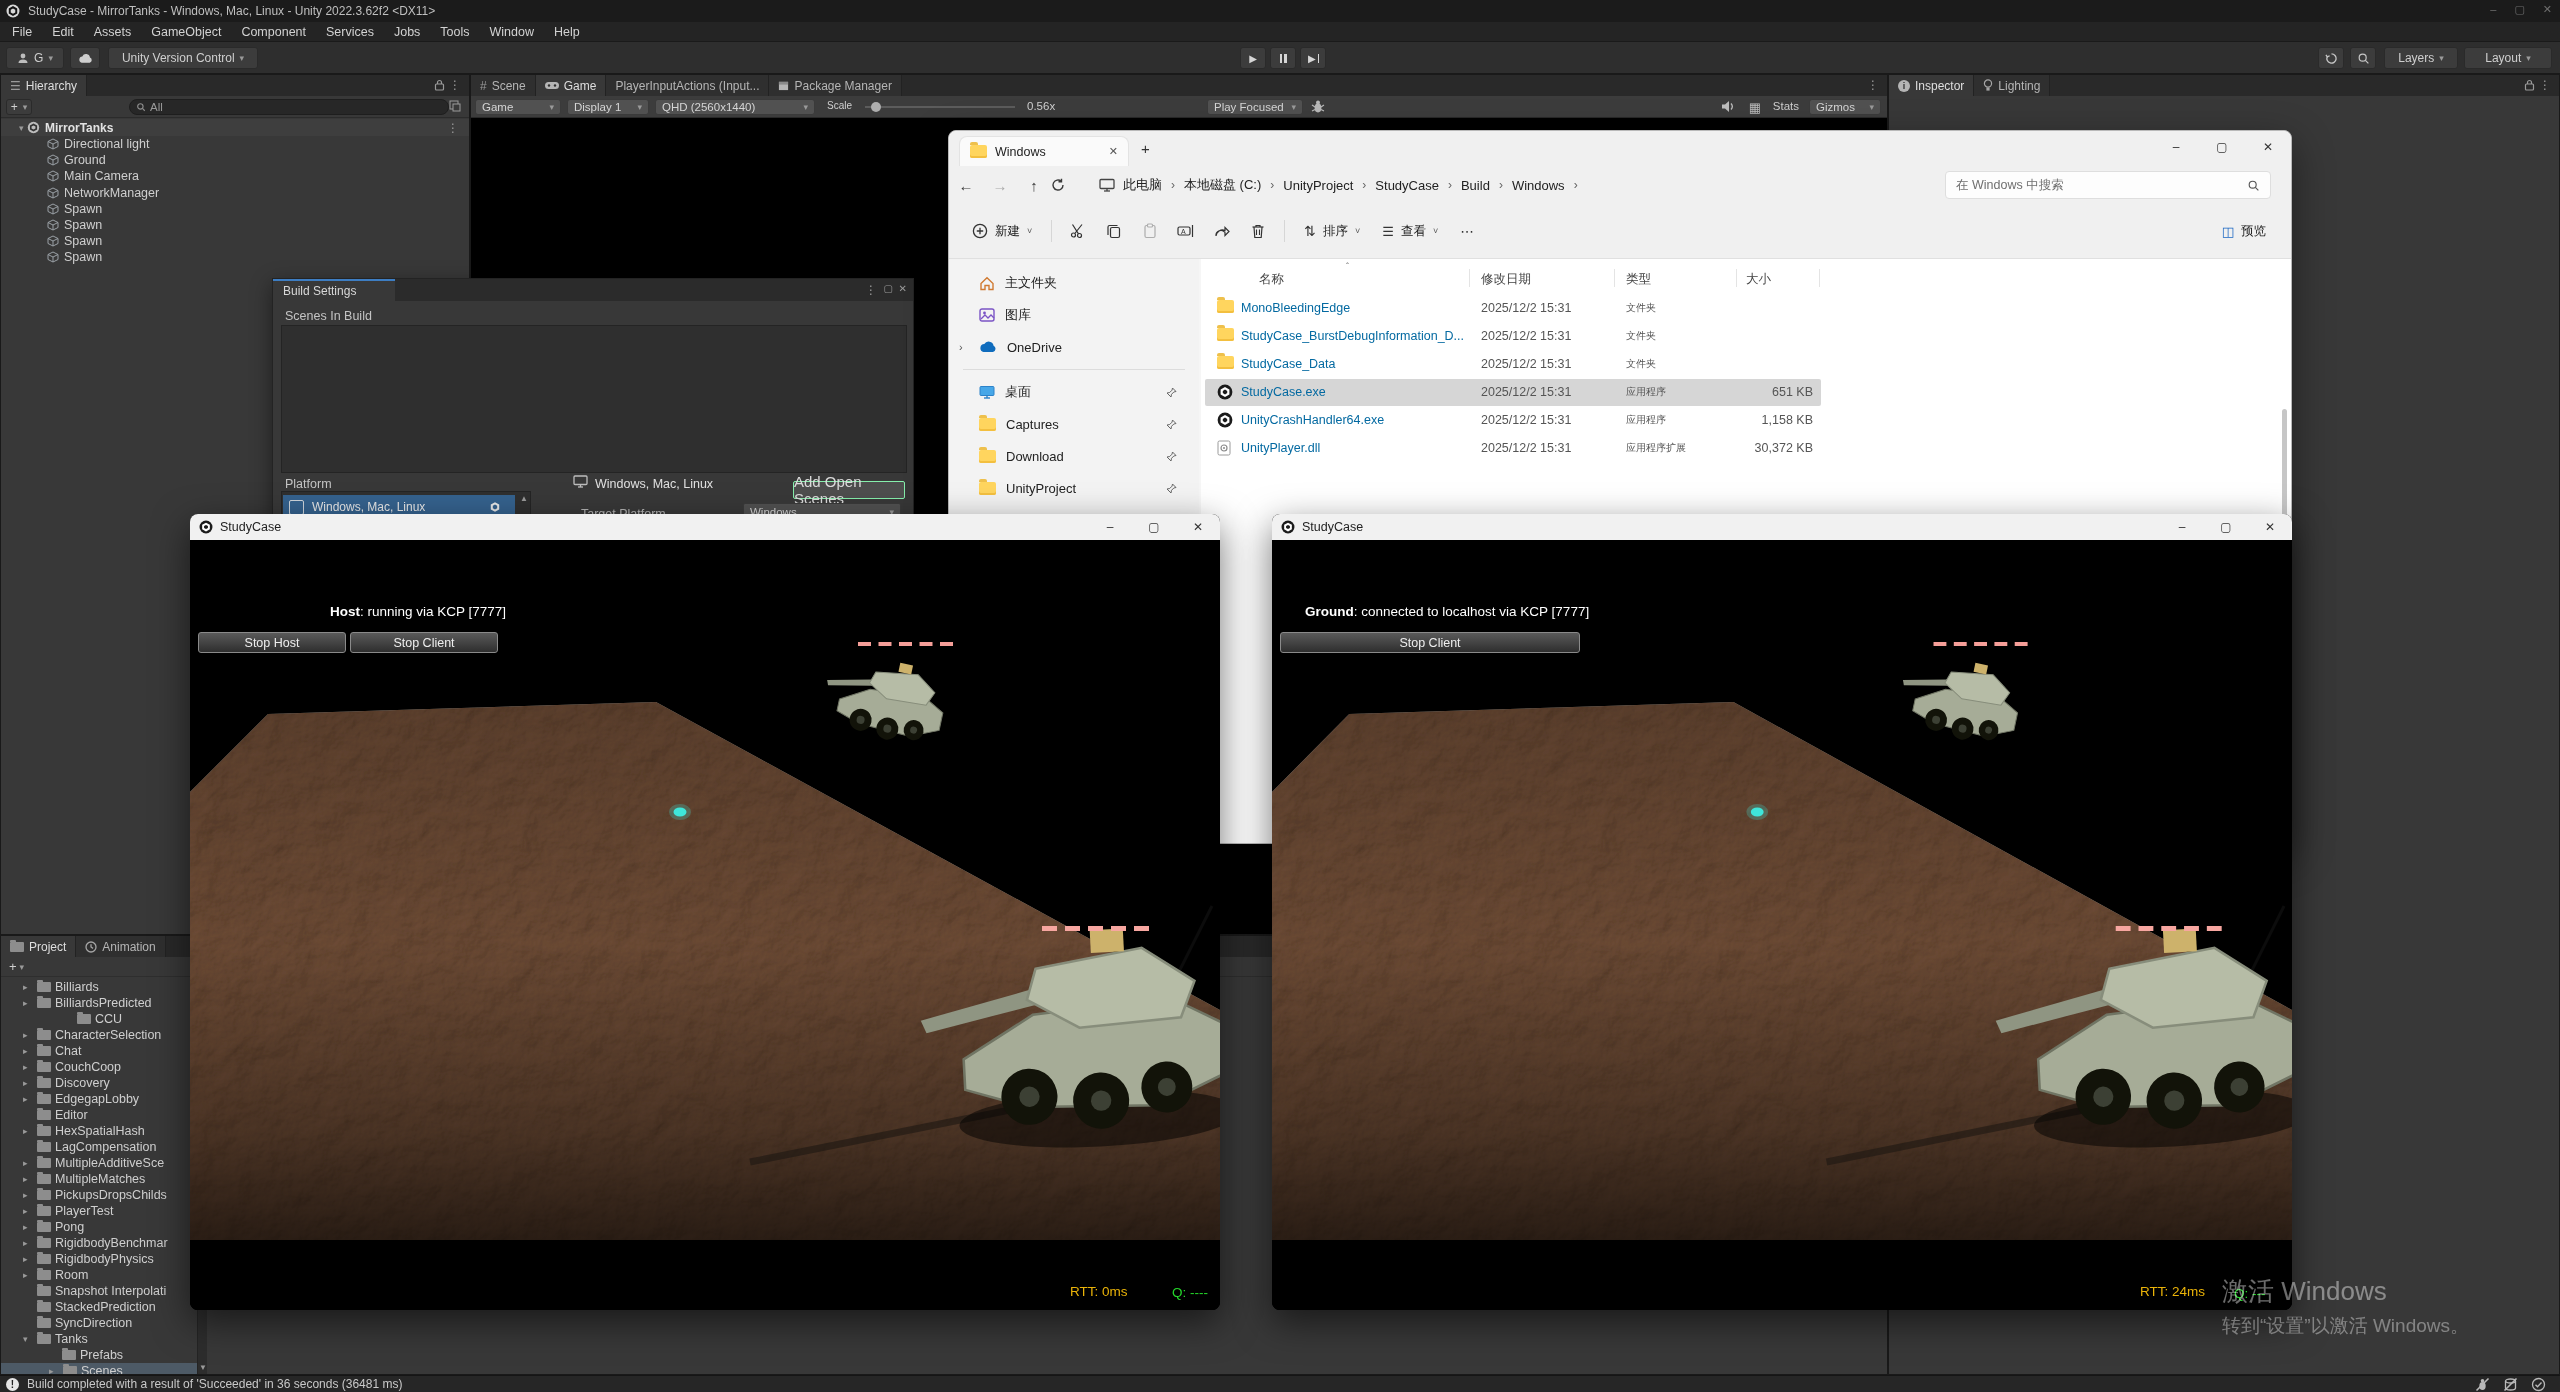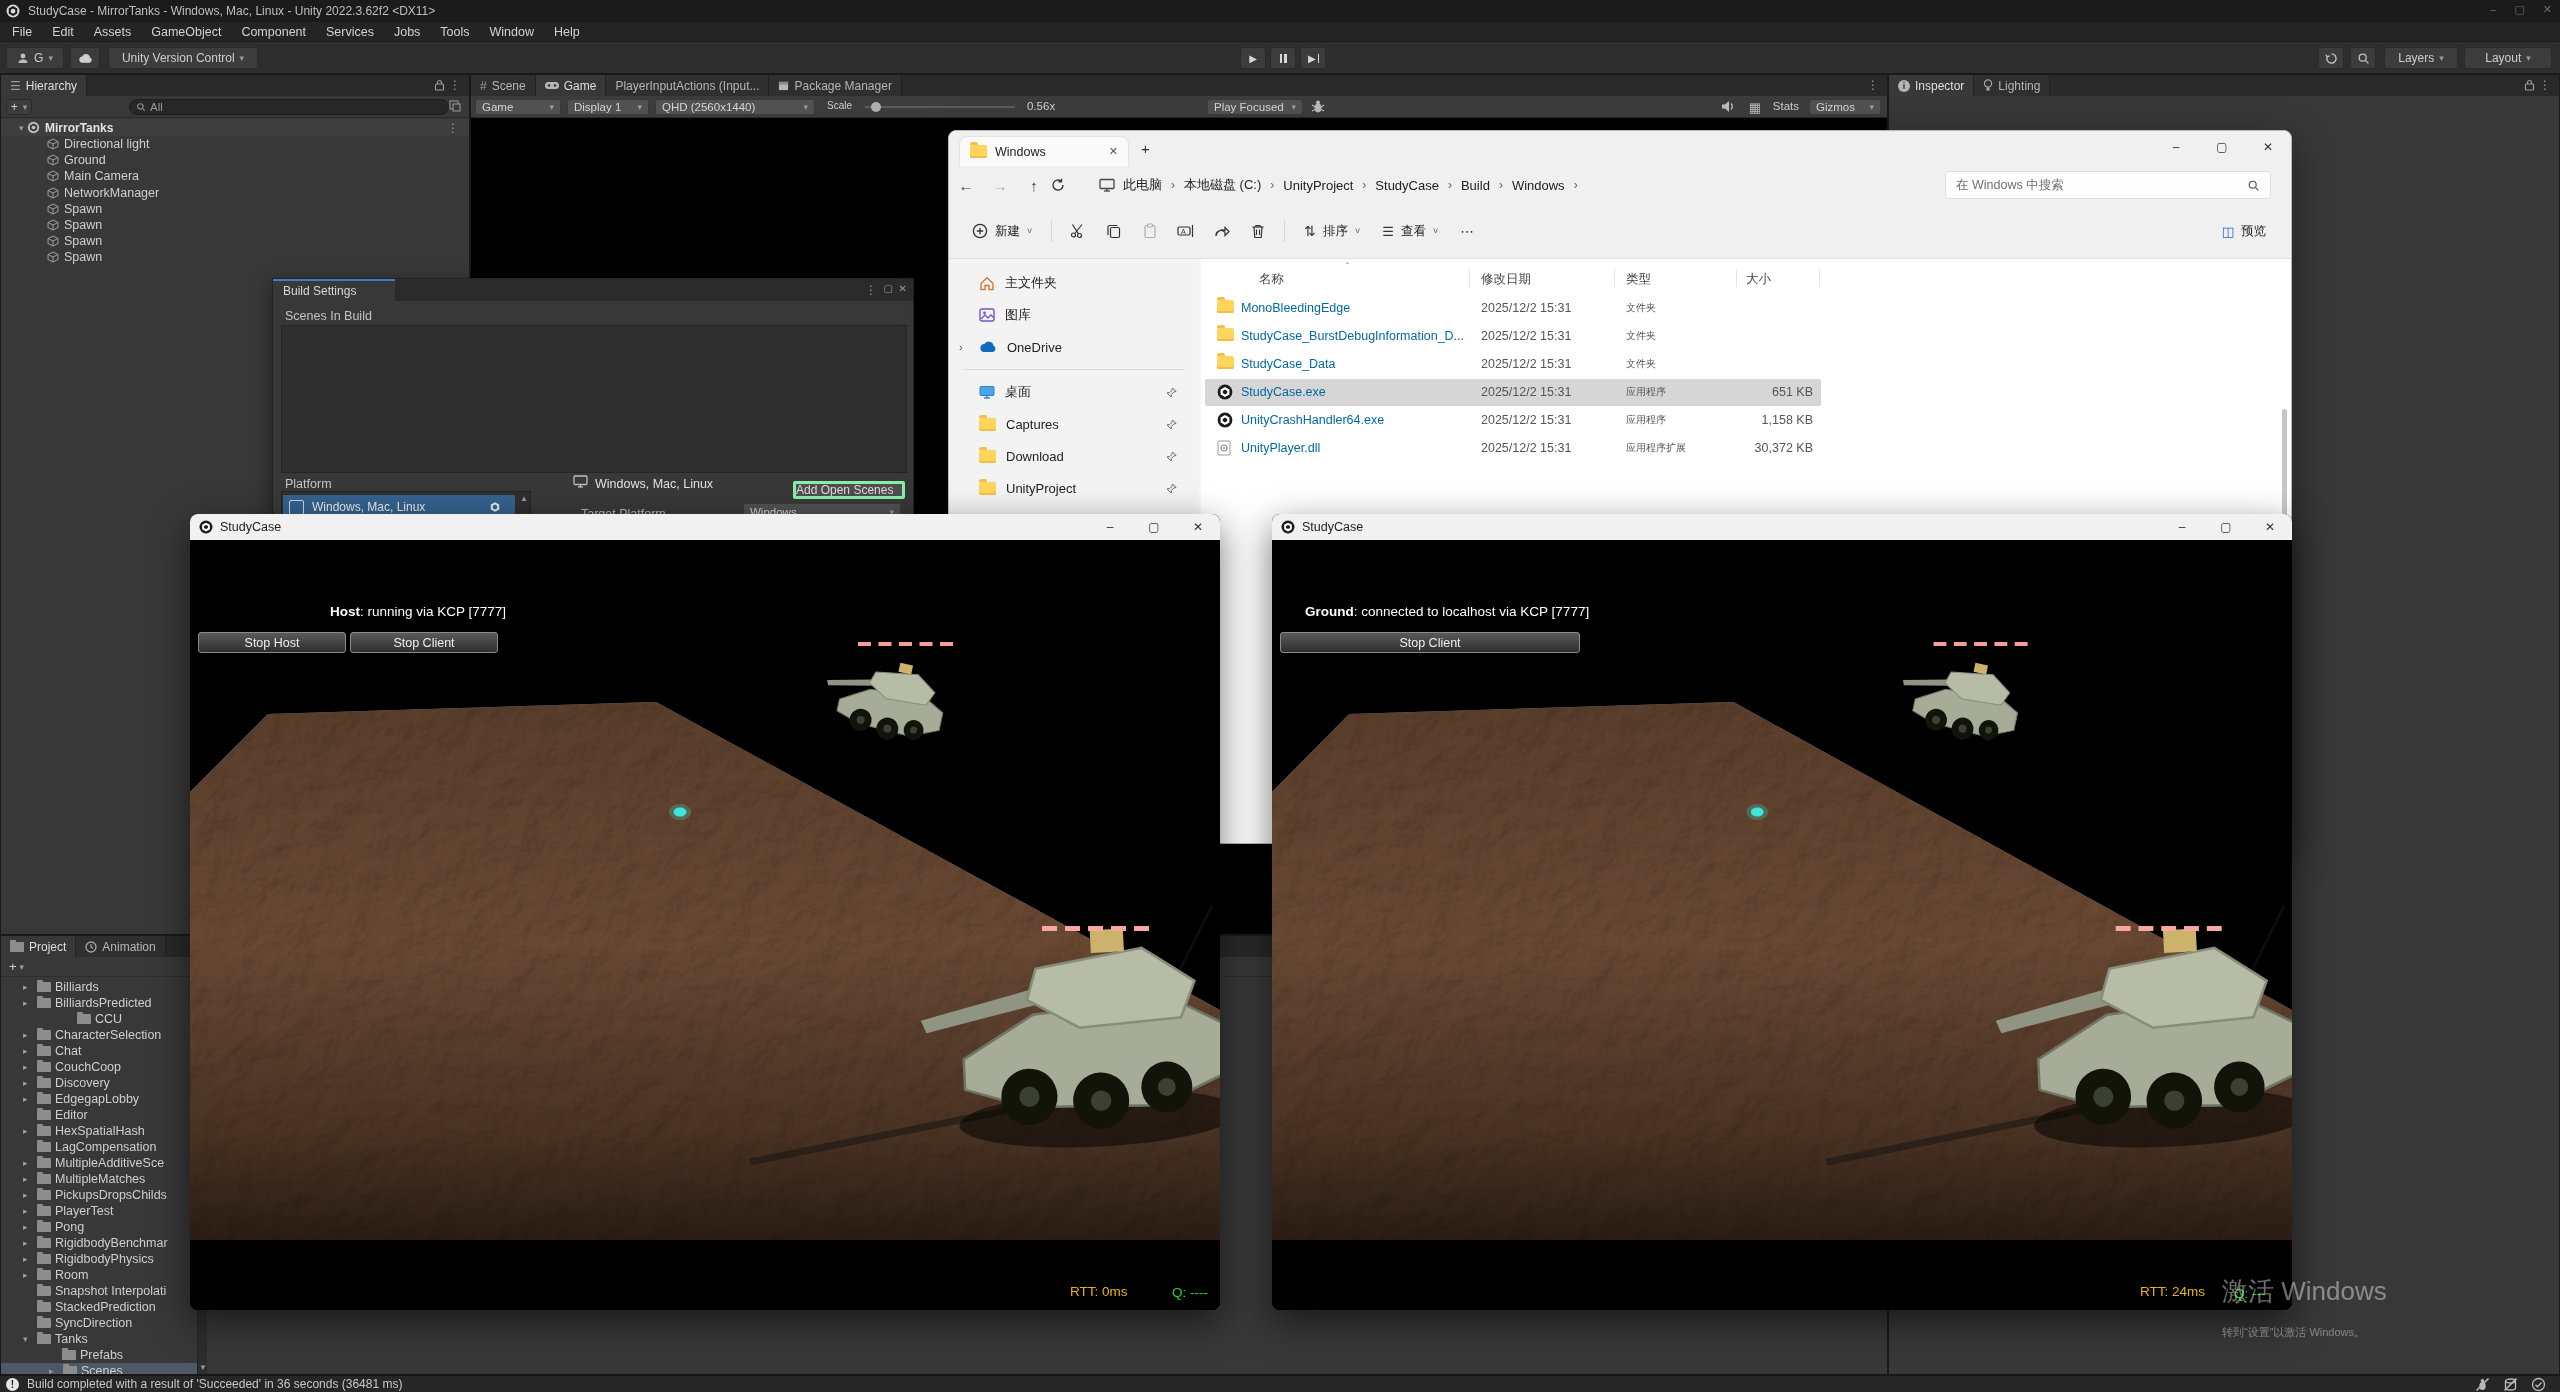--- a/index.html
+++ b/index.html
@@ -47,21 +47,21 @@
 #proj-scroll{position:absolute;left:196px;top:43px;width:10px;bottom:0;background:#2d2d2d;border-left:1px solid #242424}
 
 #u-status{left:0;top:1375px;width:2560px;height:17px;background:#262626;border-top:1px solid #151515;display:flex;align-items:center;gap:8px;padding-left:6px}
 .excl{width:13px;height:13px;border-radius:50%;background:#e6e6e6;color:#222;font-weight:bold;font-size:10px;display:flex;align-items:center;justify-content:center}
 .sb-icons{position:absolute;right:14px;top:1px;display:flex;gap:13px;color:#bdbdbd}
 
 #bs{left:272px;top:278px;width:642px;height:246px;background:#383838;border:1px solid #232323;box-shadow:0 6px 20px rgba(0,0,0,.45);z-index:5}
 #bs-titlebar{position:absolute;left:0;top:0;right:0;height:22px;background:#2b2b2b}
 #bs-tab{position:absolute;left:0;top:0;width:122px;height:22px;background:#383838;border-top:2px solid #3d7dc2;color:#d8d8d8;font-size:12px;display:flex;align-items:center;padding-left:10px}
 #bs-list{position:absolute;left:8px;top:46px;width:626px;height:148px;background:#2f2f2f;border:1px solid #242424}
-#bs-add{position:absolute;right:8px;top:202px;width:112px;height:18px;background:#4e4e4e;border:3px solid #86efac;border-radius:2px;color:#dcdcdc;font-size:12px;display:flex;align-items:center;justify-content:flex-start}
+#bs-add{position:absolute;right:8px;top:202px;width:112px;height:18px;background:#4e4e4e;border:1px solid #86efac;border-radius:2px;color:#dcdcdc;font-size:15px;display:flex;align-items:center;justify-content:flex-start}
 #bs-platrow{position:absolute;left:8px;top:212px;width:250px;height:28px;background:#2f2f2f;border:1px solid #242424}
 #bs-platsel{position:absolute;left:1px;top:3px;width:232px;height:24px;background:#35628e;display:flex;align-items:center;gap:8px;padding-left:6px;color:#e8e8e8;font-size:12px}
 .bs-label{position:absolute;color:#c4c4c4;font-size:12.5px}
 #bs-target-dd{position:absolute;left:470px;top:224px;width:158px;height:18px;background:#515151;border:1px solid #3a3a3a;border-radius:2px;color:#d5d5d5;font-size:11.5px;display:flex;align-items:center;justify-content:space-between;padding:0 6px}
 
 #explorer{left:948px;top:130px;width:1344px;height:714px;background:#f6f6f6;border:1px solid #b9b9b9;border-radius:8px;box-shadow:0 14px 40px rgba(0,0,0,.45);z-index:10;color:#1f1f1f}
 #ex-tabs{position:absolute;left:0;top:0;right:0;height:35px;background:#f0f0f0;border-radius:8px 8px 0 0}
 #ex-tab{position:absolute;left:10px;top:5px;width:170px;height:30px;background:#fafafa;border:1px solid #e3e3e3;border-bottom:none;border-radius:8px 8px 0 0;display:flex;align-items:center;gap:8px;padding:0 10px;font-size:12.5px;color:#222}
 .ex-winctl{position:absolute;top:0;height:32px;width:46px;display:flex;align-items:center;justify-content:center;color:#333;font-size:12px}
 #ex-addr{position:absolute;left:0;top:35px;right:0;height:38px;background:#f0f0f0;display:flex;align-items:center}
@@ -98,21 +98,21 @@
 .g-ctl{position:absolute;top:0;height:26px;width:44px;display:flex;align-items:center;justify-content:center;color:#333;font-size:12px}
 .g-content{position:absolute;left:0;top:26px;right:0;bottom:0;background:#000;border-radius:0 0 8px 8px;overflow:hidden}
 .scene-svg{position:absolute;inset:0}
 .g-status{position:absolute;top:64px;font-size:13.5px;color:#fff;z-index:3}
 .g-btn{position:absolute;top:92px;height:21px;background:linear-gradient(#5a5a5a,#2e2e2e);border:1px solid #8a8a8a;border-radius:3px;color:#eee;font-size:12.5px;display:flex;align-items:center;justify-content:center;z-index:3}
 .g-rtt{position:absolute;font-size:13.5px;color:#eab308;z-index:3}
 .g-q{position:absolute;font-size:13.5px;color:#25d82b;z-index:3}
 
 #watermark{left:2222px;top:1274px;z-index:40;color:rgba(255,255,255,.42);pointer-events:none}
 #watermark .l1{font-size:26px}
-#watermark .l2{font-size:11px;margin-top:16px;color:rgba(255,255,255,.38)}
+#watermark .l2{font-size:19px;margin-top:4px;color:rgba(255,255,255,.38)}
 .ic{display:inline-flex;align-items:center;justify-content:center}
 </style>
 </head>
 <body>
 
 <div id="u-titlebar" class="abs">
   <span class="ic">
       <svg width="14" height="14" viewBox="0 0 16 16">
         <circle cx="8" cy="8" r="7.4" fill="#d9d9d9"></circle>
         <path d="M8 2.4 L12.8 5.2 v5.6 L8 13.6 L3.2 10.8 V5.2 Z" fill="#141414"></path>

